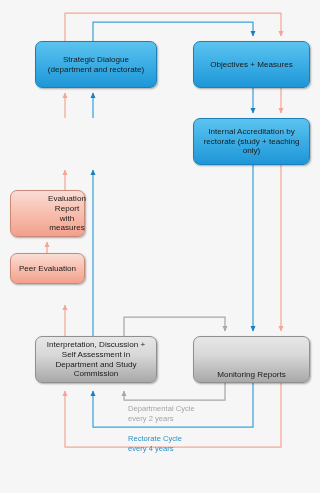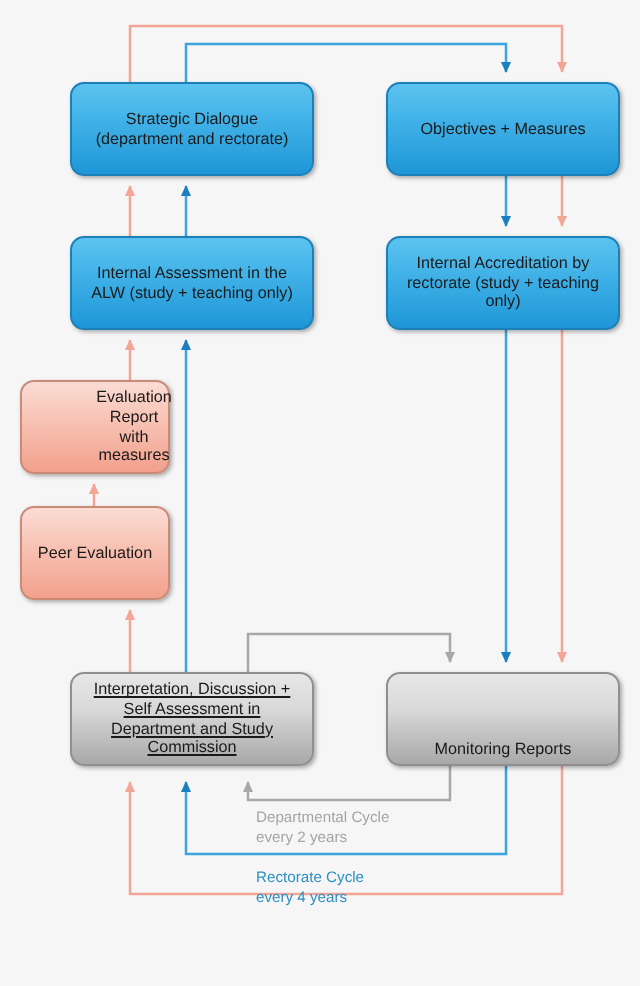--- a/index.html
+++ b/index.html
@@ -125,41 +125,37 @@
 
   <div class="node node-blue" style="left:35px; top:41px; width:122px; height:47px;">
     <span>Strategic Dialogue
 (department and rectorate)</span>
   </div>
 
   <div class="node node-blue" style="left:193px; top:41px; width:117px; height:47px;">
     <span>Objectives + Measures</span>
   </div>
 
-  <div class="node node-blue" style="left:35px; top:118px; width:122px; height:47px;">
-    <span>Internal Assessment in the
-ALW (study + teaching only)</span>
-  </div>
 
   <div class="node node-blue" style="left:193px; top:118px; width:117px; height:47px;">
     <span>Internal Accreditation by
 rectorate (study + teaching
 only)</span>
   </div>
 
   <div class="node node-pink" style="left:10px; top:190px; width:75px; height:47px;padding-left:44px;">
     <span>Evaluation Report
 with measures</span>
   </div>
 
-  <div class="node node-pink" style="left:10px; top:253px; width:75px; height:47px;">
+  <div class="node node-pink" style="left:10px; top:253px; width:75px; height:31px;">
     <span>Peer Evaluation</span>
   </div>
 
-  <div class="node node-gray" style="left:35px; top:336px; width:122px; height:47px;text-decoration:underline;">
+  <div class="node node-gray" style="left:35px; top:336px; width:122px; height:47px;">
     <span>Interpretation, Discussion +
 Self Assessment in
 Department and Study
 Commission</span>
   </div>
 
   <div class="node node-gray" style="left:193px; top:336px; width:117px; height:47px;align-items:flex-end;">
     <span>Monitoring Reports</span>
   </div>
 

